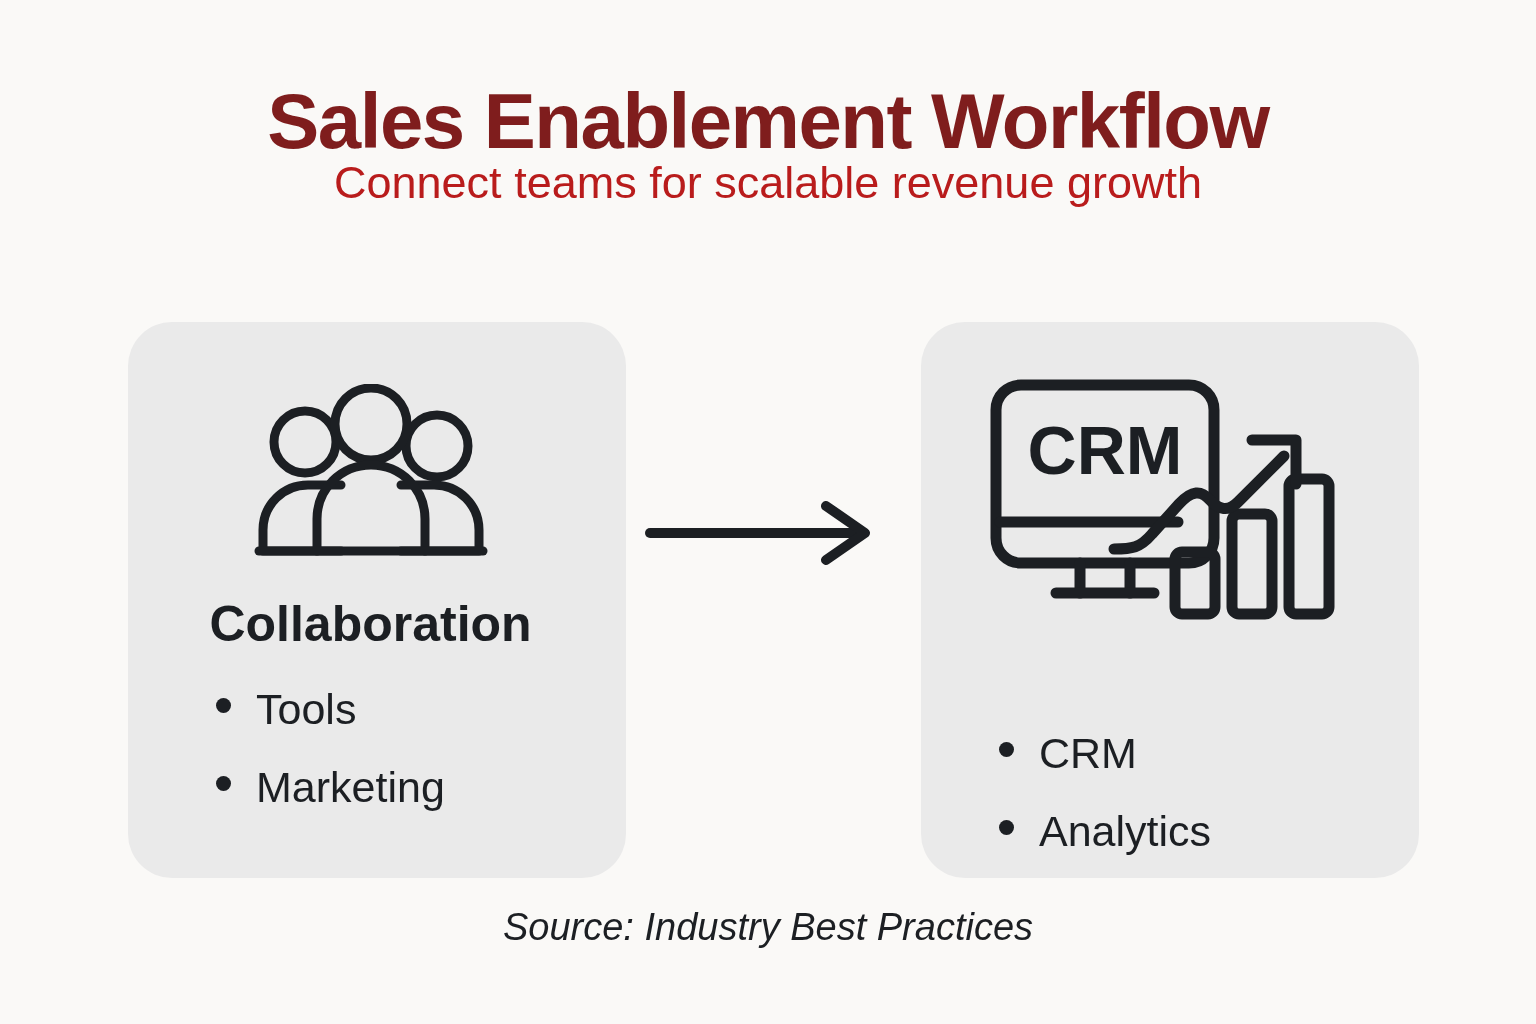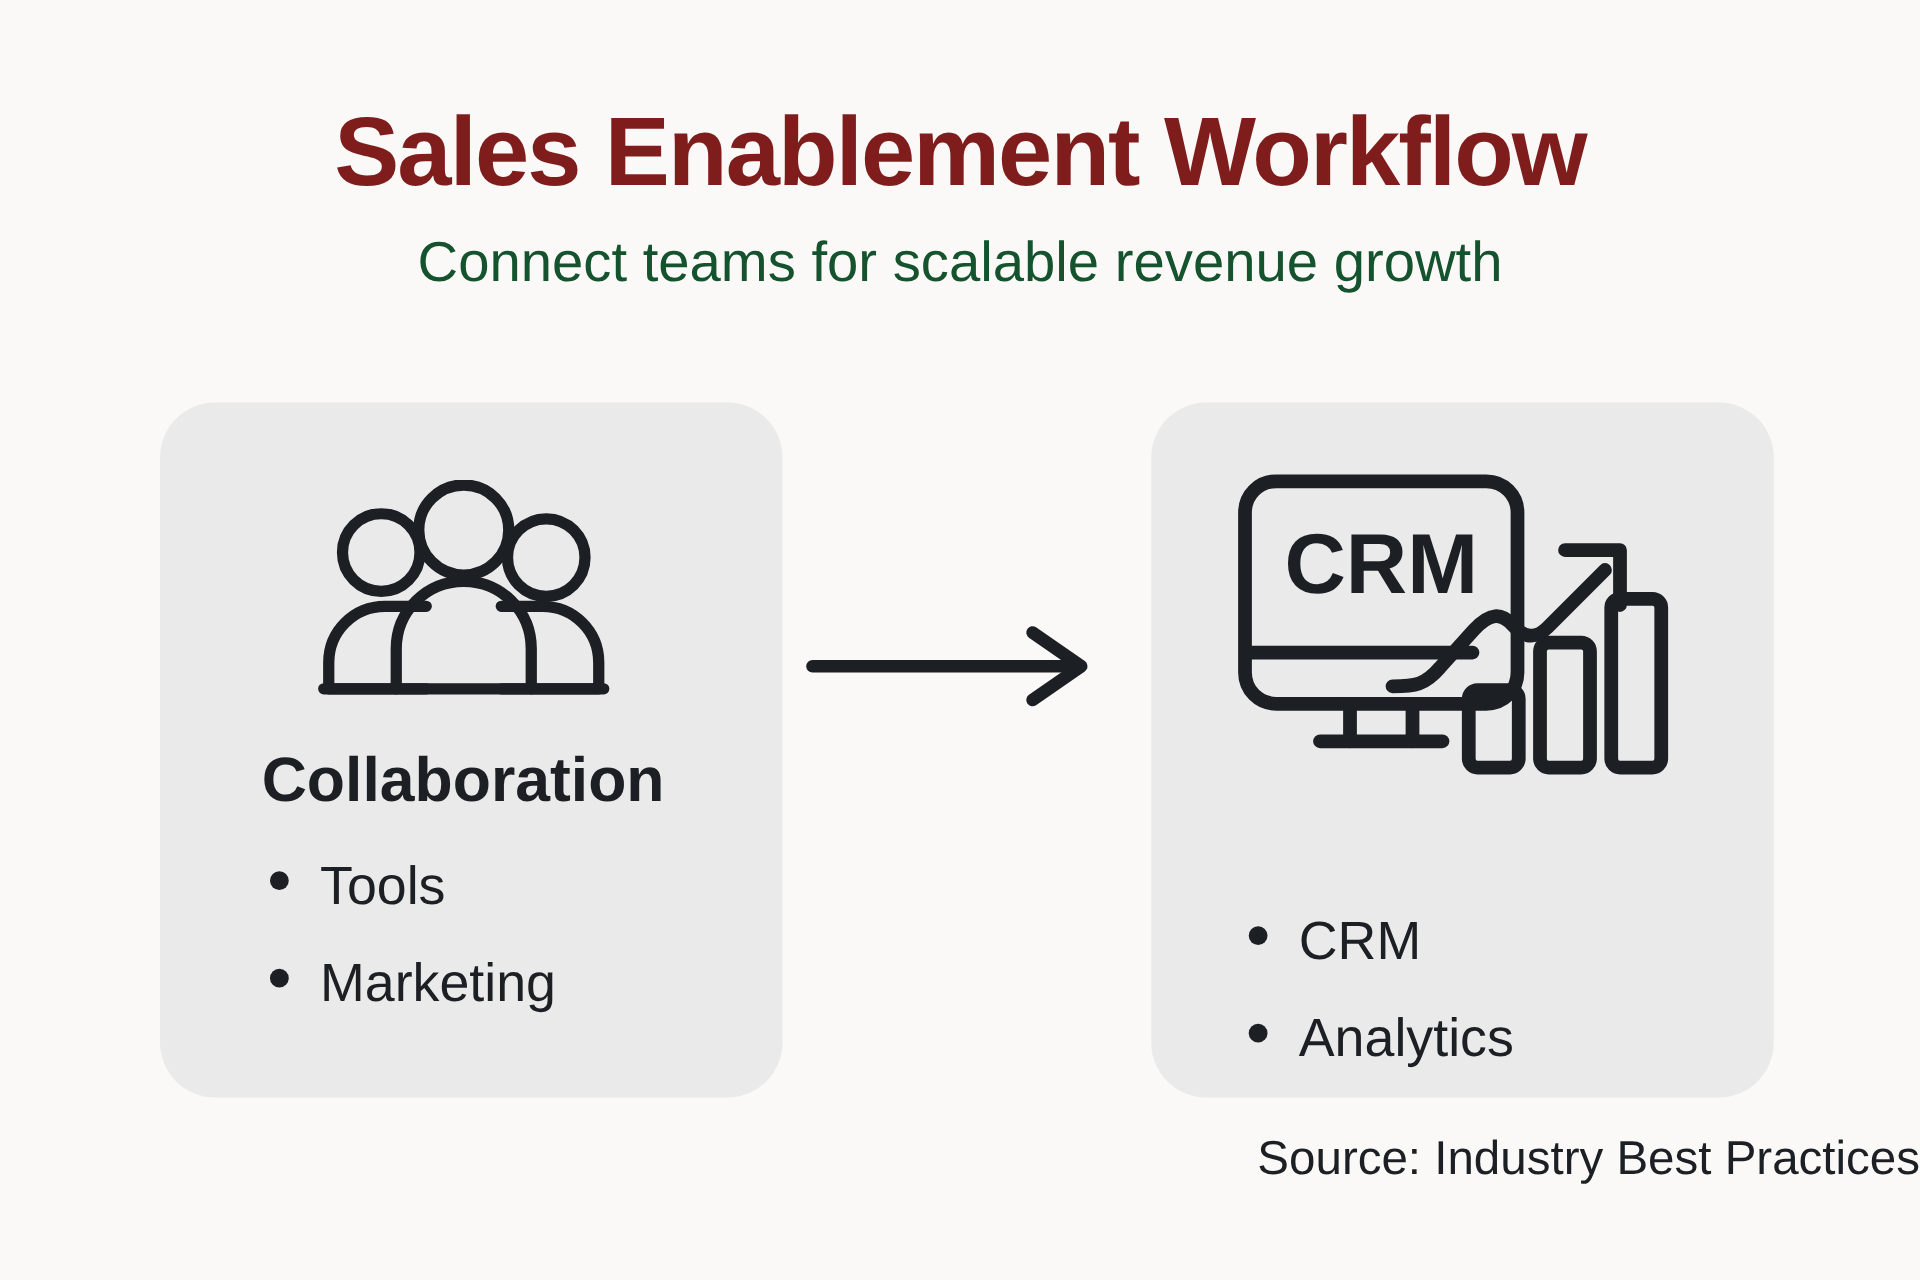--- a/index.html
+++ b/index.html
@@ -24,24 +24,23 @@
   #title {
     margin-top:82px;
     font-size:78px;
     font-weight:700;
     letter-spacing:-1.5px;
     color:#7f1d1d;
     line-height:1.0;
     white-space:nowrap;
   }
   #subtitle {
-    margin-top:27px;
     font-size:45px;
     font-weight:400;
-    color:#14532d;
+    color:#b91c1c;
     line-height:1.0;
     white-space:nowrap;
   }
 
   
   .card {
     position:absolute;
     top:322px;
     width:498px;
     height:556px;
@@ -102,26 +101,27 @@
   #arrow {
     position:absolute;
     left:640px; top:498px;
     width:250px; height:70px;
   }
 
   
   #footer {
     position:absolute;
     left:0; top:908px; width:1536px;
-    text-align:right;
+    text-align:center;
     font-size:38px;
     font-weight:400;
     color:#1c1f23;
     line-height:1.0;
     white-space:nowrap;
+    font-style:italic;
   }
 </style>
 </head>
 <body>
 
 <div id="stage">
 
   <div id="header">
     <div id="title">Sales Enablement Workflow</div>
     <div id="subtitle">Connect teams for scalable revenue growth</div>

